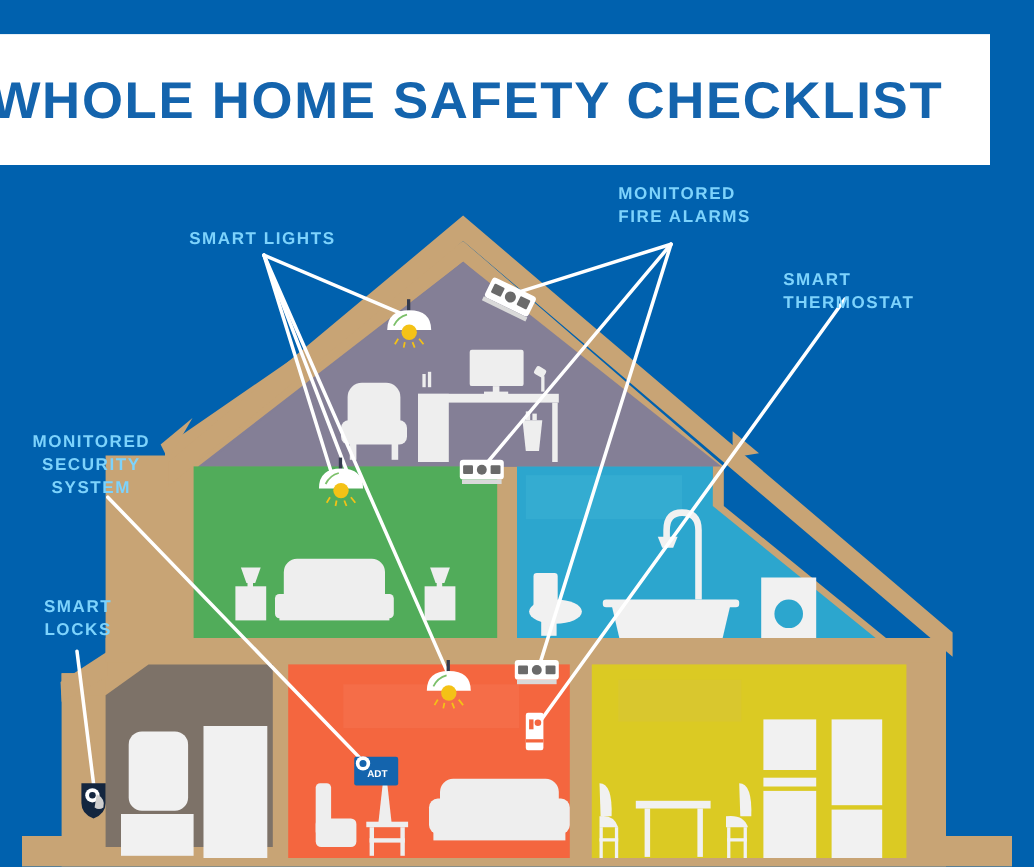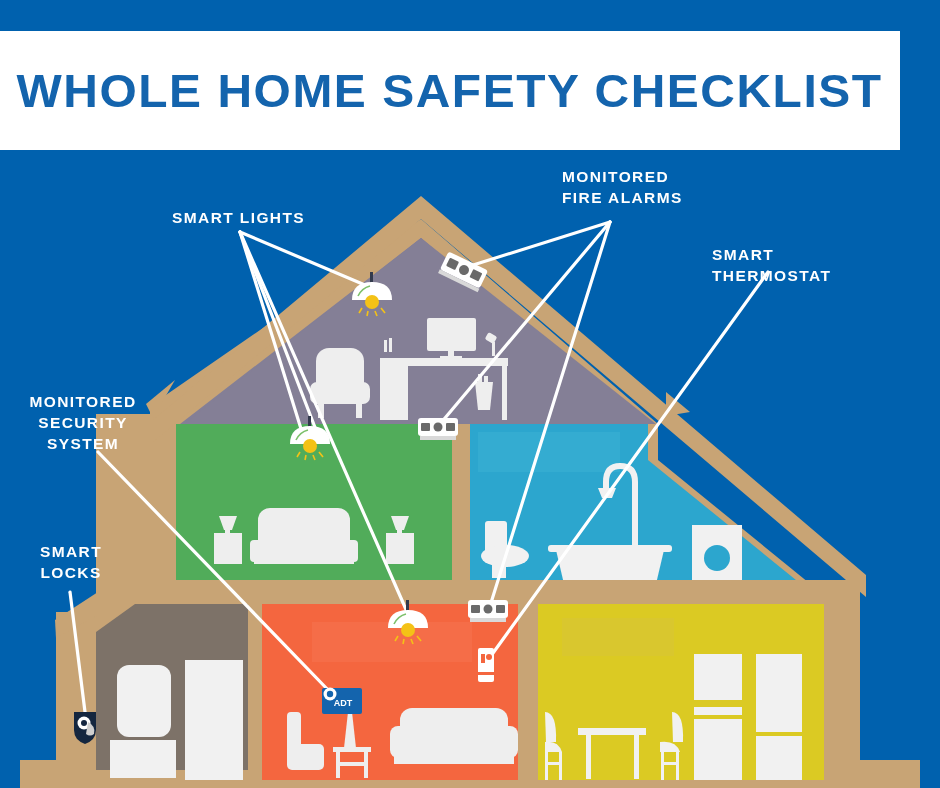--- a/index.html
+++ b/index.html
@@ -10,39 +10,39 @@
     font-family:"Liberation Sans", sans-serif;
     overflow:hidden;
     position:relative;
   }
   #root{position:relative;width:940px;height:788px;overflow:hidden;background:#0061ae;}
 
   
   .title-banner{
     position:absolute;left:0;top:31px;width:900px;height:119px;
     background:#ffffff;
-    display:flex;align-items:center;justify-content:center;
+    display:flex;align-items:center;justify-content:flex-start;
   }
   .title-text{
     color:#1464ad;
     font-family:"Liberation Sans", sans-serif;
     font-weight:bold;
     font-size:47px;
     letter-spacing:1.5px;
     transform:scaleX(1.02);
     white-space:nowrap;
   }
 
   
   svg.scene{position:absolute;left:0;top:0;width:940px;height:788px;}
 
   
   .label{
     position:absolute;
-    color:#ffffff;
+    color:#7dd3fc;
     font-family:"Liberation Sans", sans-serif;
     font-weight:bold;
     font-size:15.5px;
     letter-spacing:1.4px;
     line-height:21px;
     white-space:pre-line;
   }
   .lbl-smart-lights{left:172px;top:207px;}
   .lbl-fire-alarms{left:562px;top:166px;}
   .lbl-thermostat{left:712px;top:244px;}

